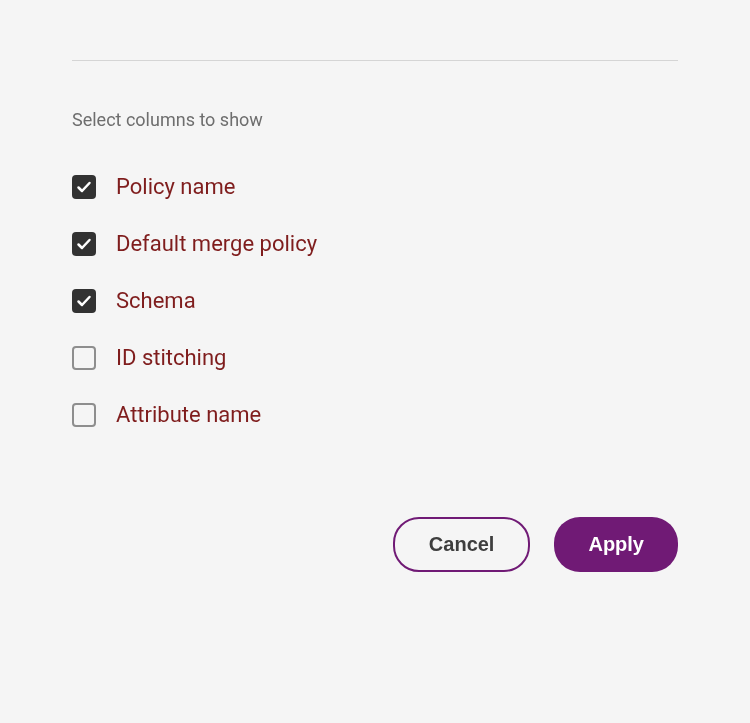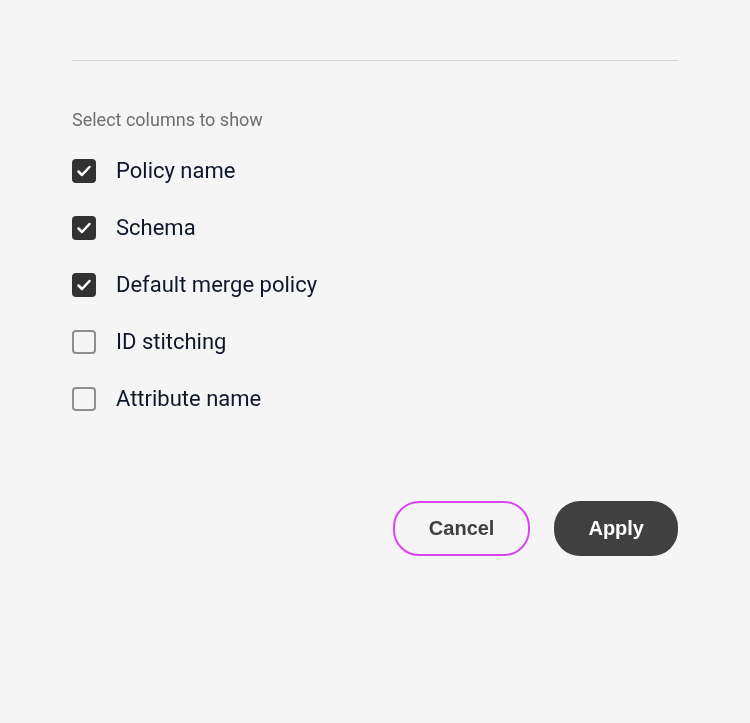--- a/index.html
+++ b/index.html
@@ -24,21 +24,21 @@
       margin-bottom: 26px;
     }
     .divider {
       border: none;
       border-top: 1px solid #d5d5d5;
       margin-bottom: 48px;
     }
     .subtitle {
       font-size: 18px;
       color: #6e6e6e;
-      margin-bottom: 28px;
+      margin-bottom: 44px;
     }
     .checkbox-list {
       display: flex;
       flex-direction: column;
       gap: 32px;
       margin-bottom: 90px;
     }
     .checkbox-row {
       display: flex;
       align-items: center;
@@ -60,42 +60,42 @@
     .checkbox.unchecked {
       background: transparent;
       border: 2px solid #8e8e8e;
     }
     .checkbox svg {
       width: 16px;
       height: 16px;
     }
     .checkbox-label {
       font-size: 22px;
-      color: #0f172a;
+      color: #7f1d1d;
     }
     .button-row {
       display: flex;
       justify-content: flex-end;
       gap: 24px;
     }
     .btn {
       border-radius: 26px;
       font-size: 20px;
       font-weight: 700;
       padding: 14px 34px;
       cursor: pointer;
       border: none;
     }
     .btn-cancel {
       background: transparent;
       color: #3e3e3e;
-      border: 2px solid #d946ef;
+      border: 2px solid #701a75;
     }
     .btn-apply {
-      background: #404040;
+      background: #701a75;
       color: #ffffff;
     }
   </style>
 </head>
 <body>
 
 <div class="dialog">
   <hr class="divider">
   <p class="subtitle">Select columns to show</p>
 
@@ -109,30 +109,30 @@
       </div>
       <span class="checkbox-label">Policy name</span>
     </div>
 
     <div class="checkbox-row">
       <div class="checkbox checked">
         <svg viewBox="0 0 16 16" fill="none" stroke="white" stroke-width="2.5" stroke-linecap="round" stroke-linejoin="round">
             <polyline points="2.5,8.5 6,12 13.5,4"></polyline>
           </svg>
       </div>
-      <span class="checkbox-label">Schema</span>
+      <span class="checkbox-label">Default merge policy</span>
     </div>
 
     <div class="checkbox-row">
       <div class="checkbox checked">
         <svg viewBox="0 0 16 16" fill="none" stroke="white" stroke-width="2.5" stroke-linecap="round" stroke-linejoin="round">
             <polyline points="2.5,8.5 6,12 13.5,4"></polyline>
           </svg>
       </div>
-      <span class="checkbox-label">Default merge policy</span>
+      <span class="checkbox-label">Schema</span>
     </div>
 
     <div class="checkbox-row">
       <div class="checkbox unchecked"></div>
       <span class="checkbox-label">ID stitching</span>
     </div>
 
     <div class="checkbox-row">
       <div class="checkbox unchecked"></div>
       <span class="checkbox-label">Attribute name</span>

